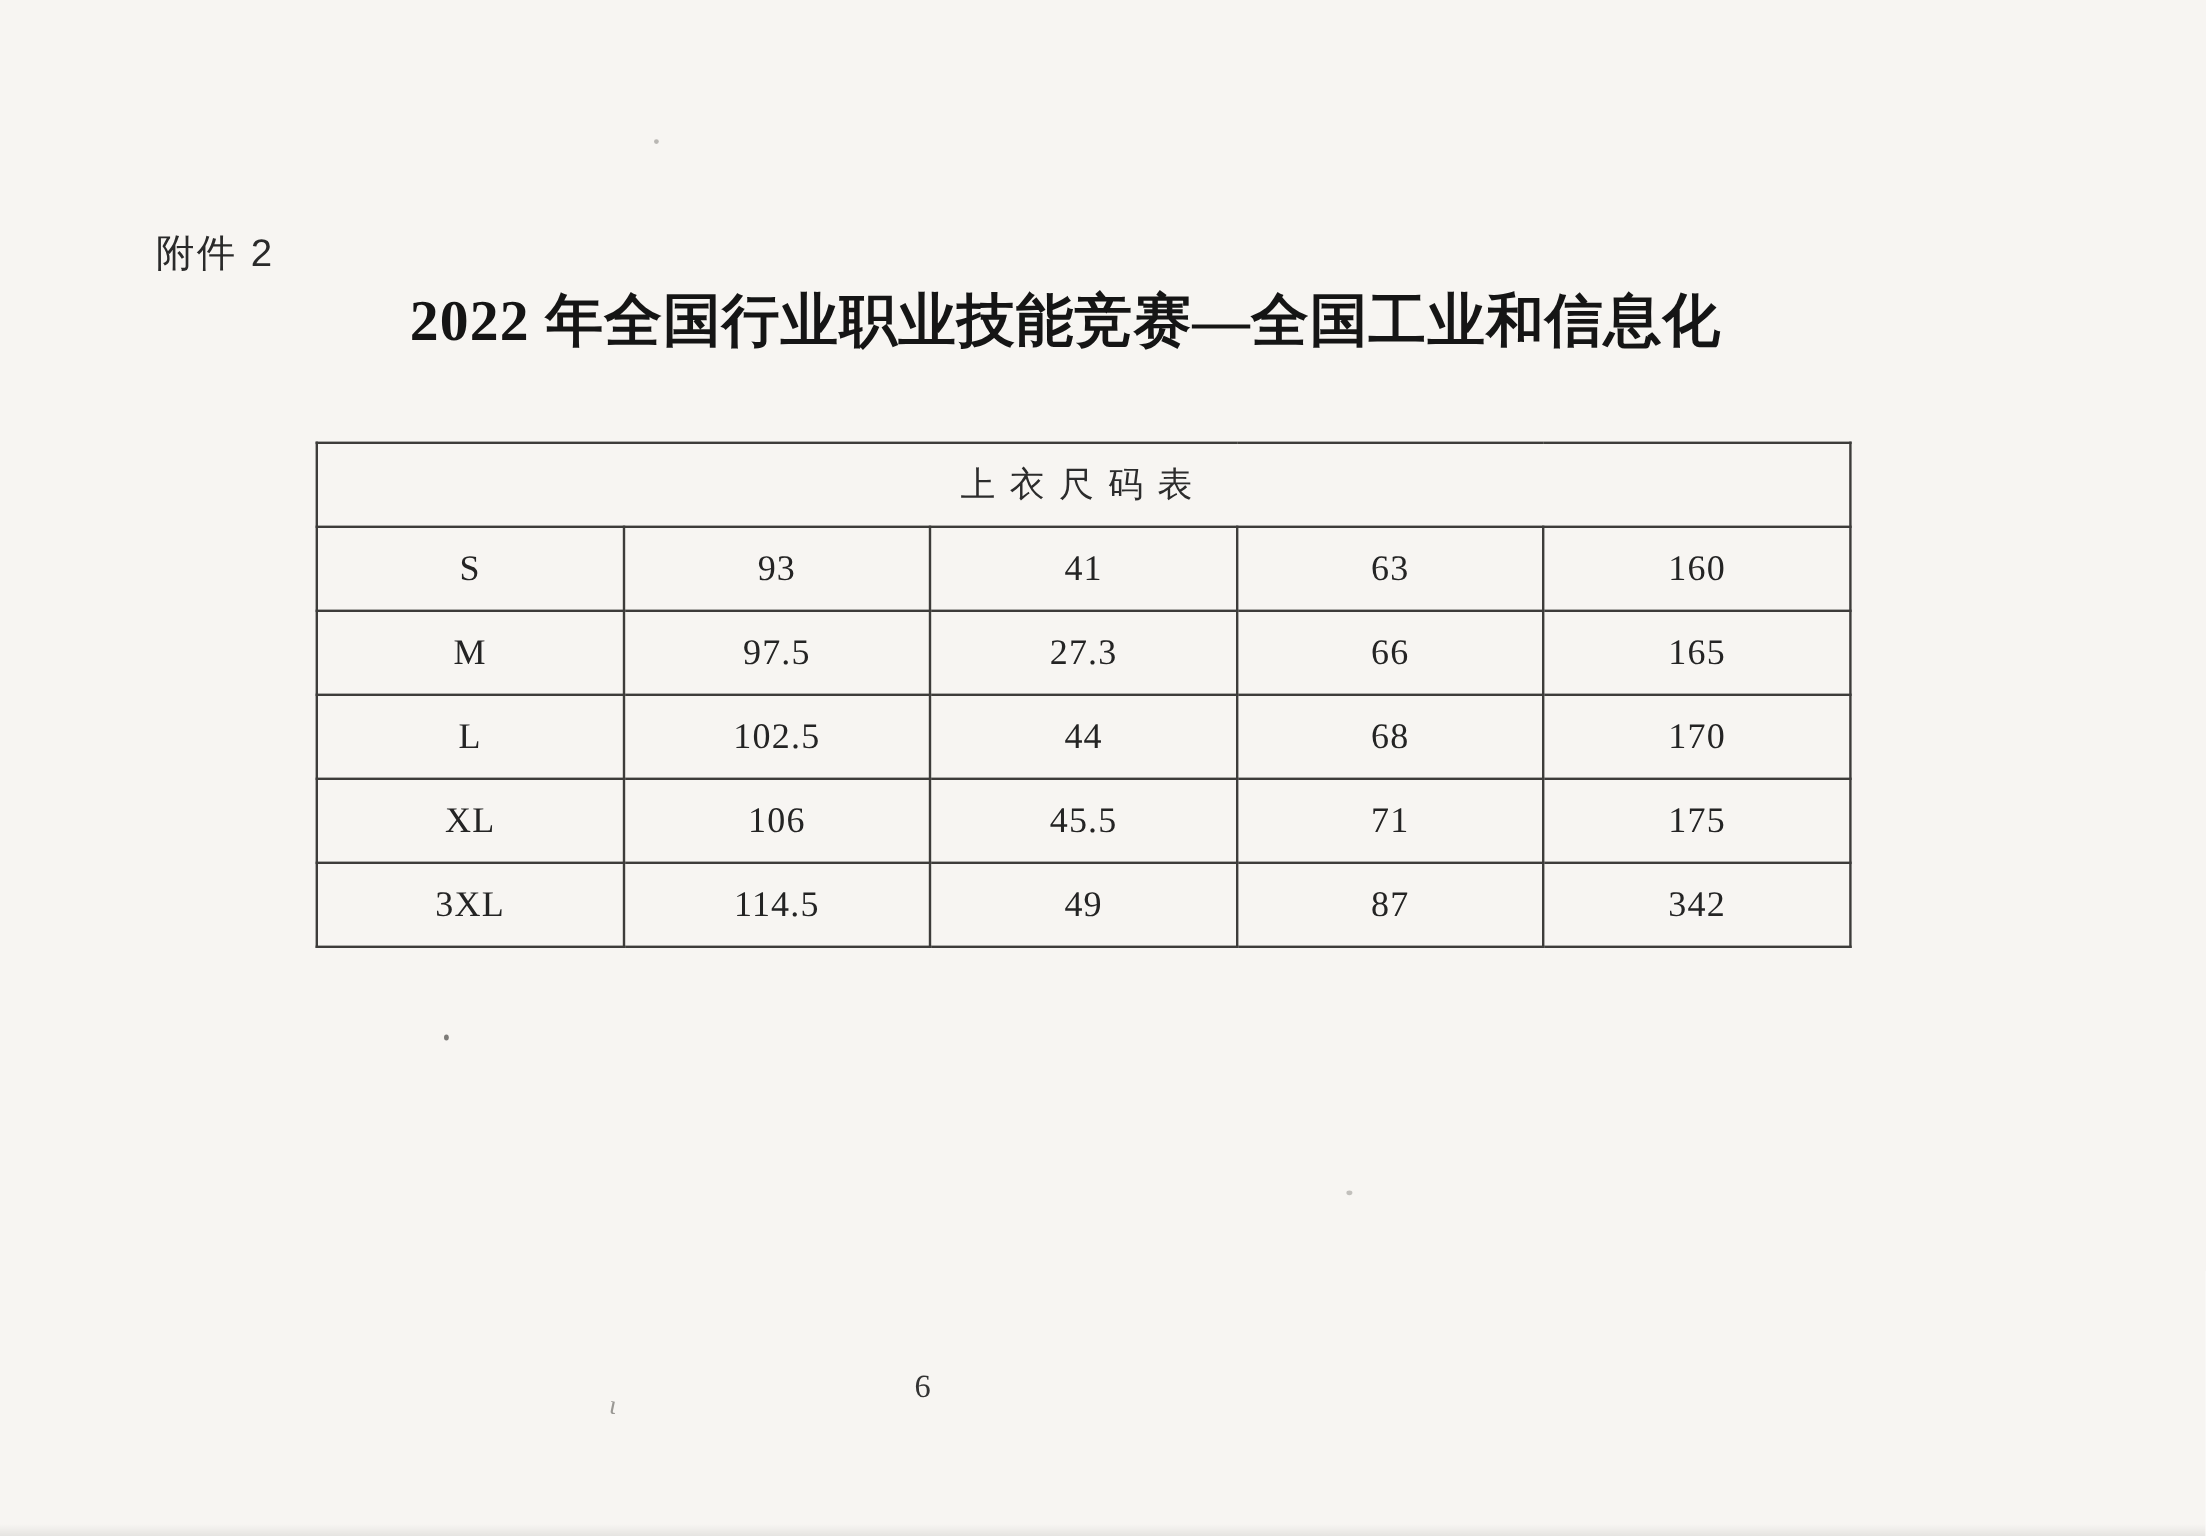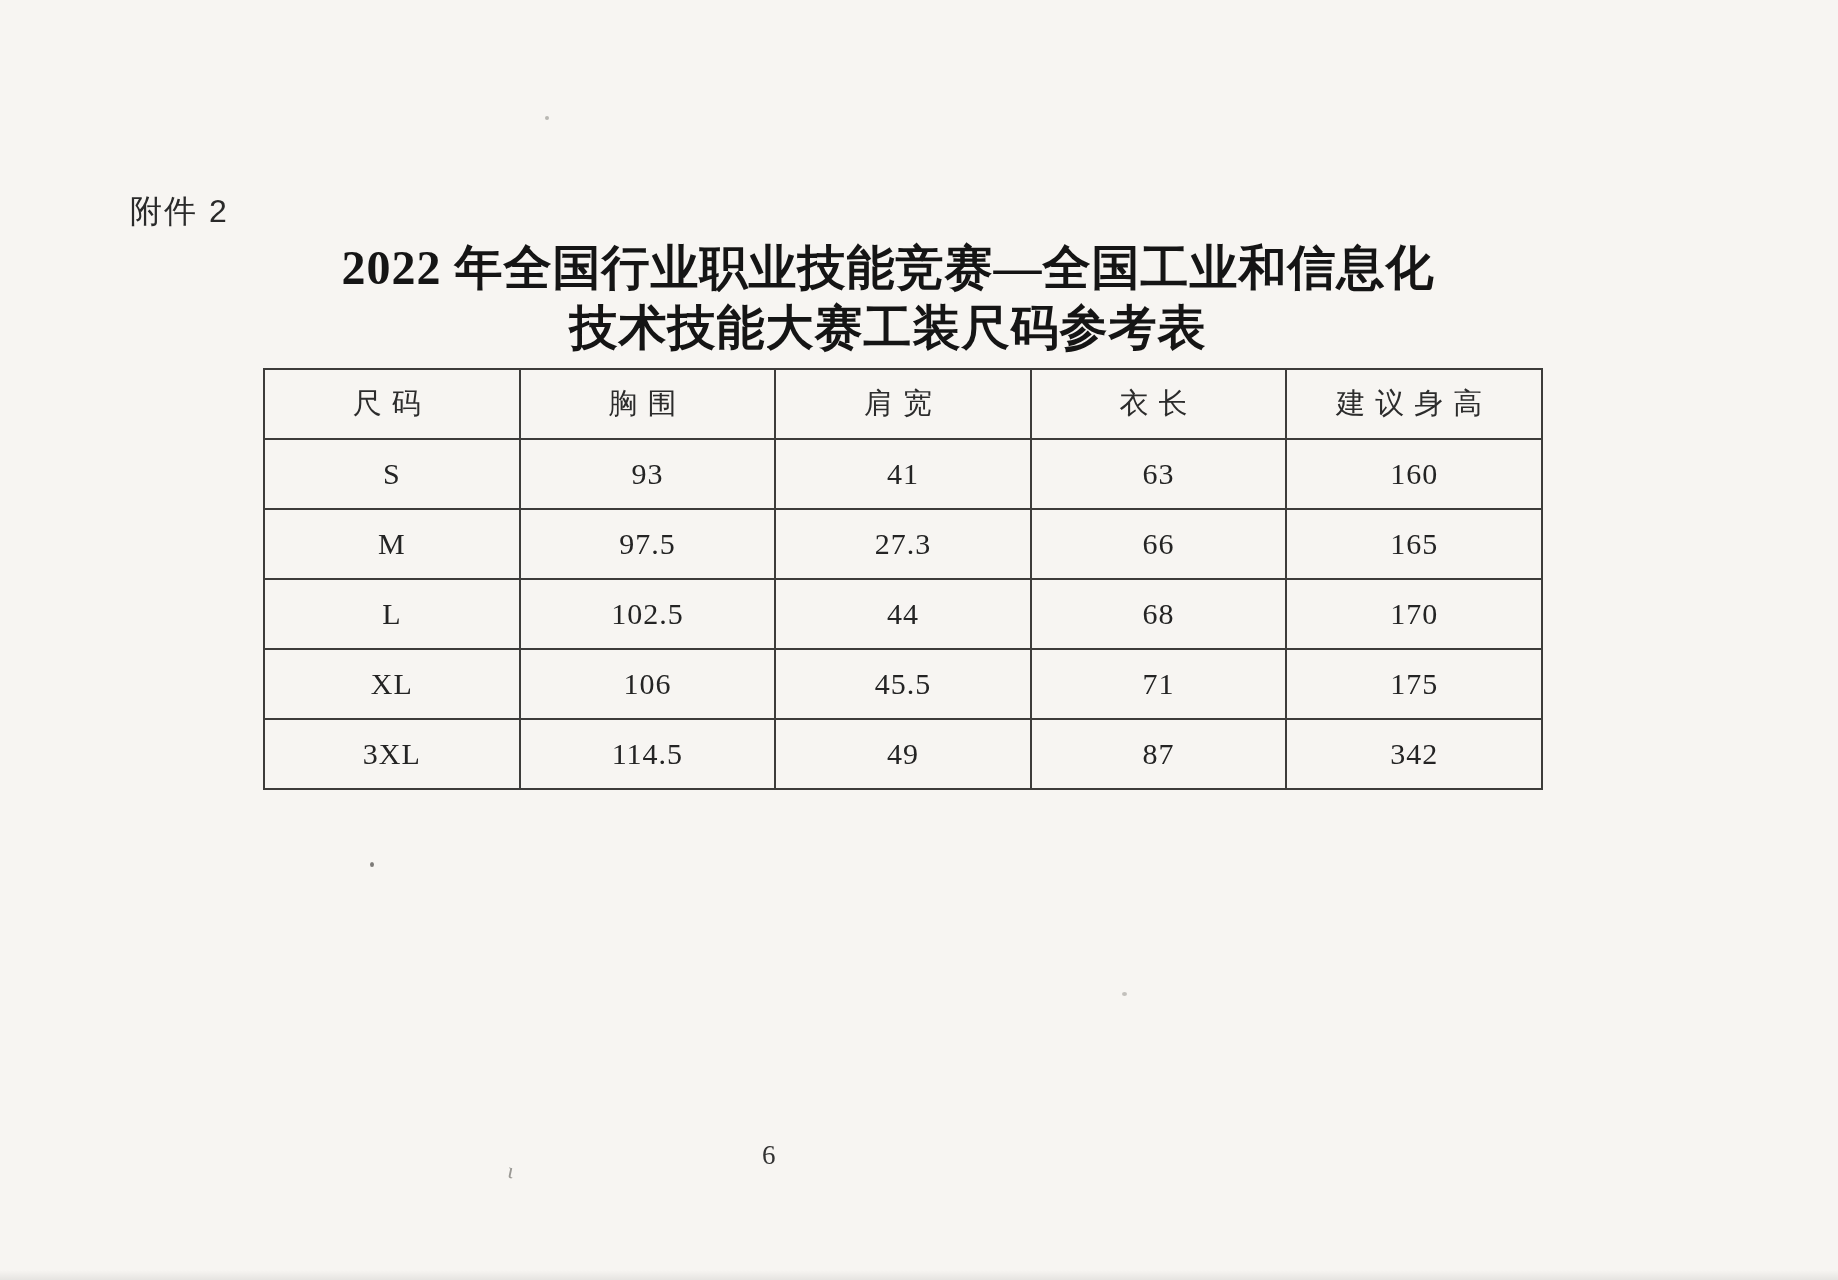--- a/index.html
+++ b/index.html
@@ -123,38 +123,33 @@
 </style>
 </head>
 <body>
 
 <div class="page">
 
   <div class="attachment">附件 2</div>
 
   <div class="title">
     <div>2022 年全国行业职业技能竞赛—全国工业和信息化</div>
-    <div>技术技能大赛工装尺码参考表</div>
   </div>
 
   <table class="size-table">
     <colgroup>
       <col style="width:20%">
         <col style="width:20%">
         <col style="width:20%">
       <col style="width:20%">
         <col style="width:20%">
     </colgroup>
     <tbody id="size-table-body">
         <tr>
-          <td class="header-cell">尺码</td>
-          <td class="header-cell">胸围</td>
-          <td class="header-cell">肩宽</td>
-          <td class="header-cell">衣长</td>
-          <td class="header-cell">建议身高</td>
+          <td class="caption-cell" colspan="5">上衣尺码表</td>
         </tr>
         <tr>
           <td class="size-cell">S</td>
           <td class="value-cell">93</td>
           <td class="value-cell">41</td>
           <td class="value-cell">63</td>
           <td class="value-cell">160</td>
         </tr>
         <tr>
           <td class="size-cell">M</td>

